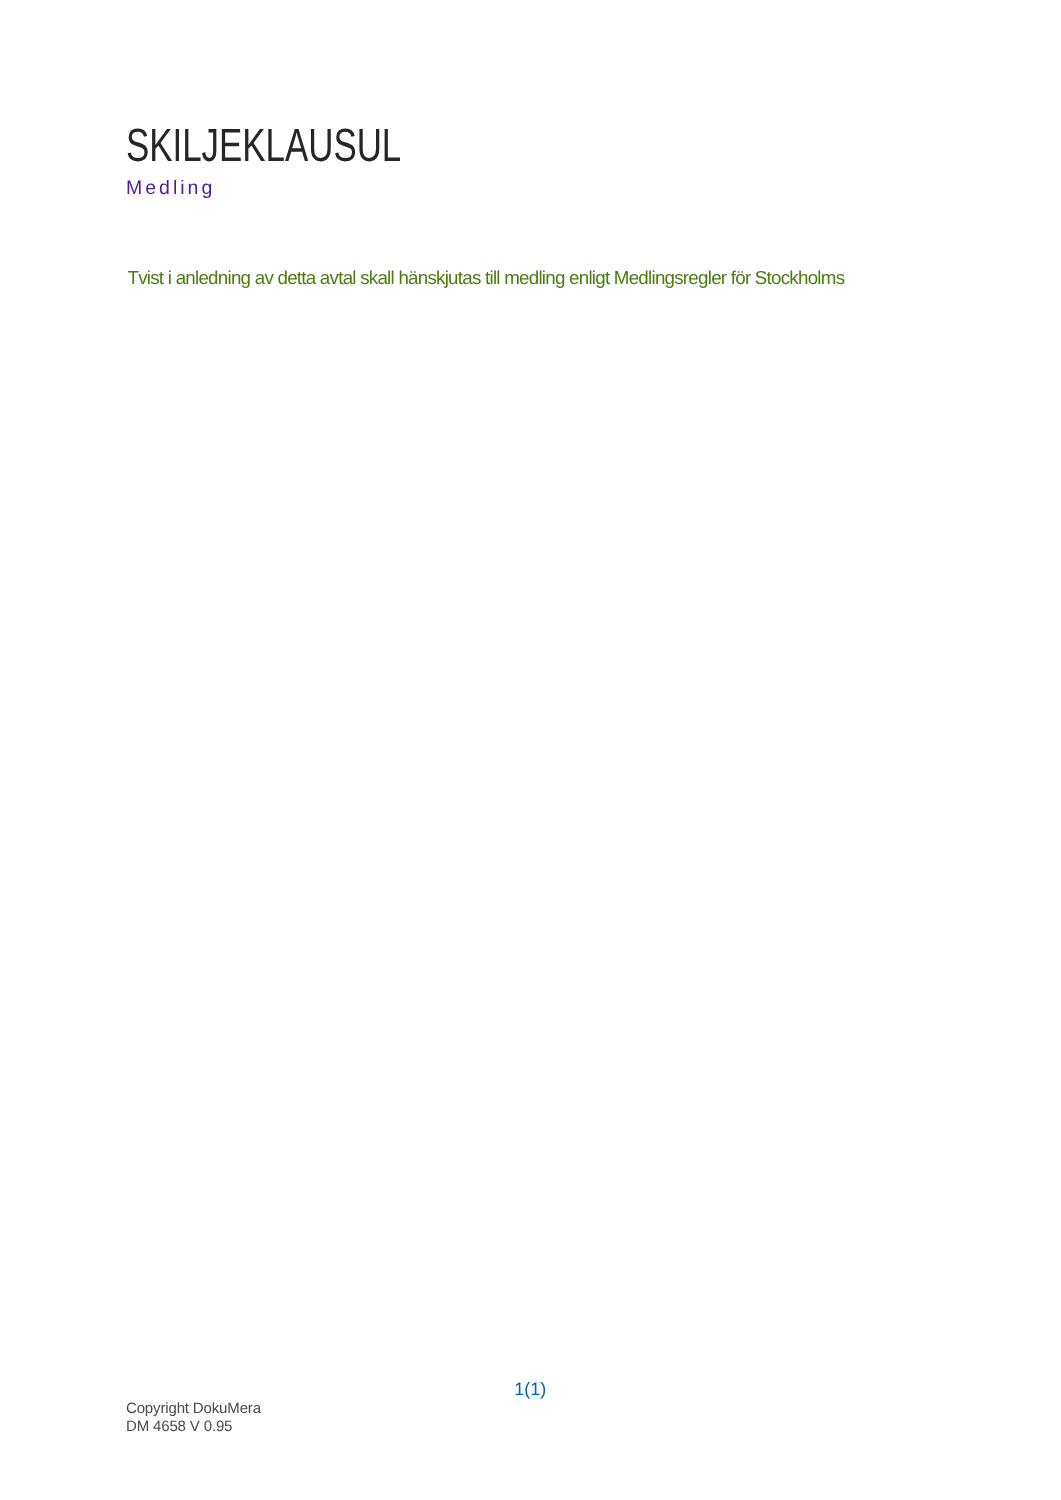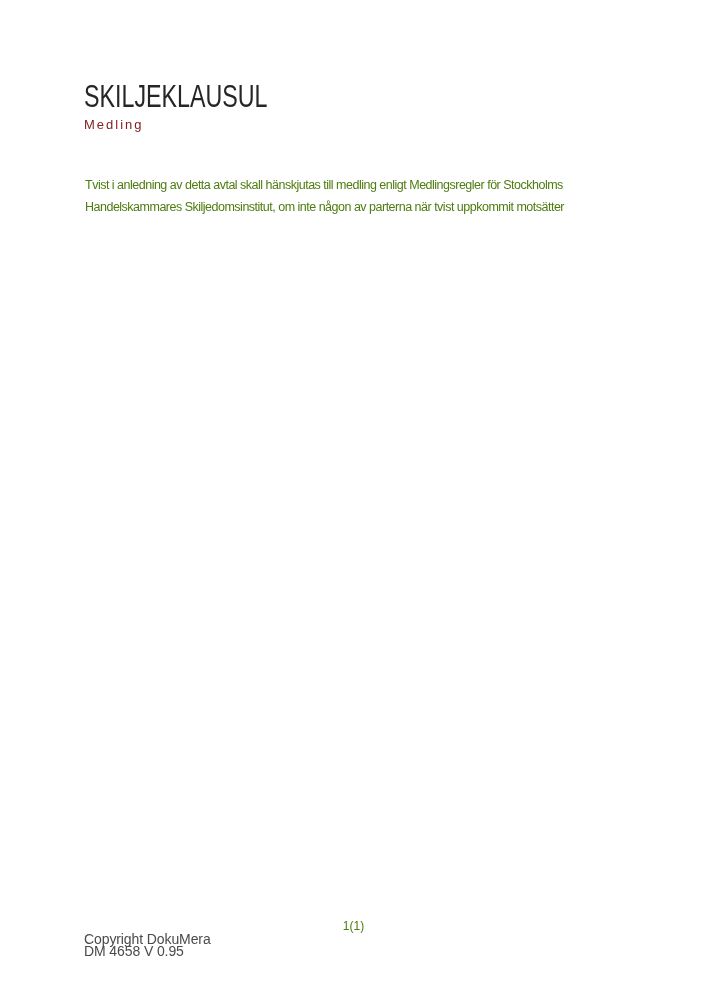--- a/index.html
+++ b/index.html
@@ -29,21 +29,21 @@
       transform: scaleX(0.75);
       transform-origin: 0 50%;
     }
     .doc-subtitle {
       position: absolute;
       left: 84px;
       top: 117px;
       font-size: 13px;
       font-weight: 400;
       letter-spacing: 2px;
-      color: #7f1d1d;
+      color: #4c1d95;
       white-space: nowrap;
     }
     .doc-body {
       position: absolute;
       left: 85px;
       top: 175px;
       margin: 0;
       font-size: 12.5px;
       letter-spacing: -0.5px;
       line-height: 21.5px;
@@ -53,44 +53,43 @@
       display: block;
       white-space: nowrap;
     }
     .page-number {
       position: absolute;
       left: 0;
       top: 919px;
       width: 707px;
       text-align: center;
       font-size: 12px;
-      color: #4d7c0f;
+      color: #0369a1;
     }
     .doc-footer {
       position: absolute;
       left: 84px;
       top: 934px;
-      font-size: 14px;
+      font-size: 10px;
       line-height: 11.5px;
       color: #4a4a4a;
       letter-spacing: -0.1px;
     }
   </style>
 </head>
 <body>
 
 <div class="page">
 
   <h1 class="doc-title">SKILJEKLAUSUL</h1>
 
   <div class="doc-subtitle">Medling</div>
 
   <p class="doc-body">
     <span class="line">Tvist i anledning av detta avtal skall hänskjutas till medling enligt Medlingsregler för Stockholms</span>
-    <span class="line">Handelskammares Skiljedomsinstitut, om inte någon av parterna när tvist uppkommit motsätter</span>
   </p>
 
   <div class="page-number">1(1)</div>
 
   <div class="doc-footer">
     <div>Copyright DokuMera</div>
     <div>DM 4658 V 0.95</div>
   </div>
 
 </div>

